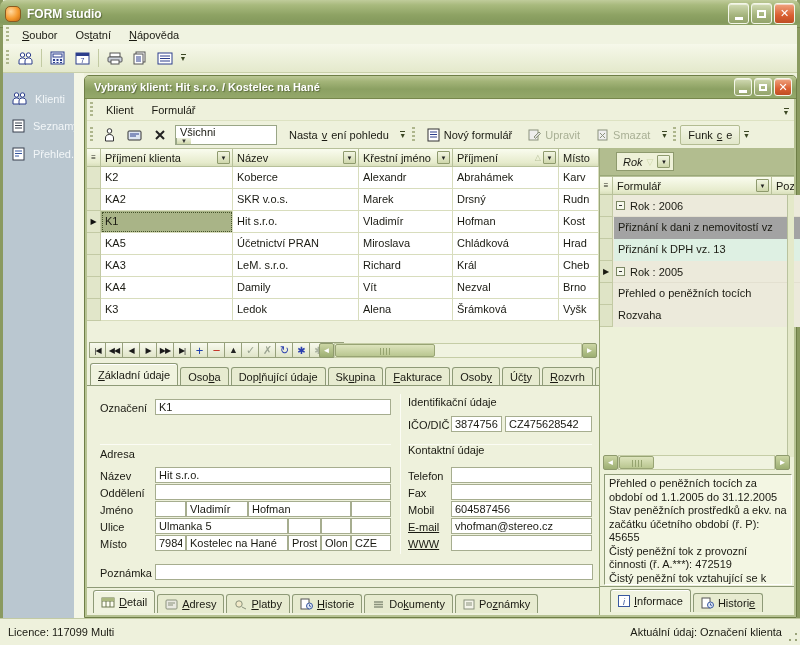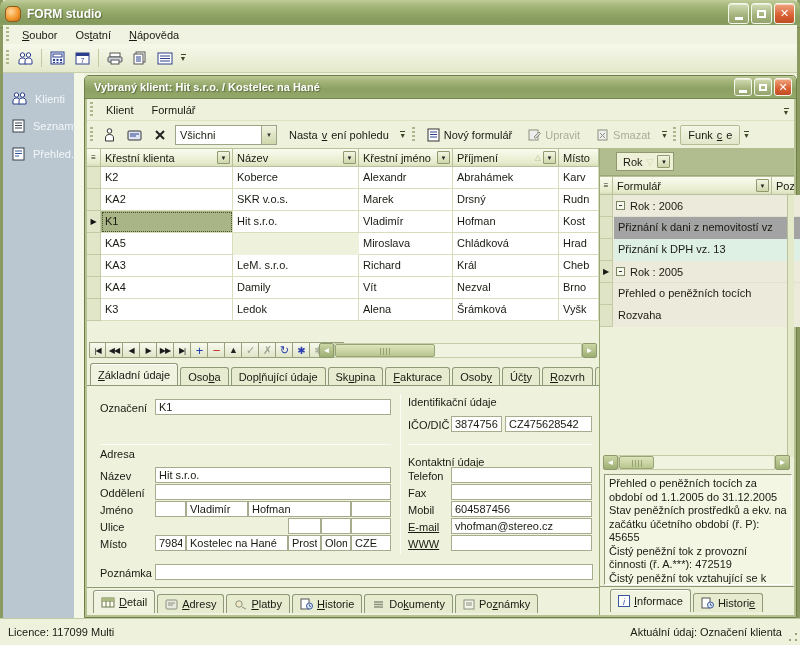--- a/index.html
+++ b/index.html
@@ -33,21 +33,21 @@
       background:linear-gradient(180deg,#f6f8ea,#e4e9cc);border-bottom:1px solid #c9d0a9;}
   .tibtn{width:25px;height:22px;display:flex;align-items:center;justify-content:center;border:1px solid transparent;border-radius:2px;}
   .tsep{width:1px;height:18px;background:#c2caa2;margin:0 3px;}
   .ovf{width:12px;height:20px;display:flex;flex-direction:column;align-items:center;justify-content:center;color:#3c4824;}
   .ovf .bar{width:5px;height:1px;background:#3c4824;margin-bottom:1px;}
   .ovf .chv{font-size:7px;line-height:6px;}
   .chipbtn{height:20px;display:flex;align-items:center;gap:4px;padding:0 7px;border:1px solid #b3bc92;border-radius:2px;
       background:linear-gradient(180deg,#f4f6e6,#e2e7ca);white-space:nowrap;}
   .chipbtn.flat{border-color:transparent;background:transparent;}
   .chipbtn.disabled{color:#a8af94;}
-  .combo{height:20px;background:#fff;border:1px solid #9aa687;display:flex;align-items:center;}
+  .combo{height:20px;background:#fff;border:1px solid #9aa687;display:flex;align-items:flex-start;flex-direction:column;}
   .combo .val{flex:1;padding:0 4px;}
   .combo .dd{width:15px;height:100%;border-left:1px solid #9aa687;display:flex;align-items:center;justify-content:center;
       background:linear-gradient(180deg,#f0f3e0,#cfd7ab);font-size:6px;color:#333;}
   
   #sidebar{position:absolute;background:#bac7d0;}
   .side-item{display:flex;align-items:center;gap:8px;padding:7px 0 7px 9px;color:#f2f6f8;}
   
   #cwin{position:absolute;border:1px solid #6e7e46;border-radius:5px 5px 0 0;background:#eef1dc;
       box-shadow:inset 0 0 0 2px #b6c292;}
   .titlebar2{position:absolute;left:0;right:0;top:0;height:23px;border-radius:4px 4px 0 0;
@@ -342,21 +342,21 @@
           <span class="bar"></span>
           <span class="chv">▼</span>
         </span>
       </div>
 
     <div class="abs" id="grid-header" style="left:2px;top:72px;width:512px;height:19px;overflow:hidden;">
         <span class="th" style="left: 0px; width: 14px; padding: 0px; justify-content: center;">
           <span style="font-size:8px;">≡</span>
         </span>
         <span class="th" style="left: 14px; width: 132px;">
-          <span class="lb">Křestní klienta</span>
+          <span class="lb">Příjmení klienta</span>
           <span class="hdd">▼</span>
         </span>
         <span class="th" style="left: 146px; width: 126px;">
           <span class="lb">Název</span>
           <span class="hdd">▼</span>
         </span>
         <span class="th" style="left: 272px; width: 94px;">
           <span class="lb">Křestní jméno</span>
           <span class="hdd">▼</span>
         </span>
@@ -392,20 +392,21 @@
           </span>
           <span class="tcell selcell" style="left: 14px; width: 132px;">K1</span>
           <span class="tcell" style="left: 146px; width: 126px;">Hit s.r.o.</span>
           <span class="tcell" style="left: 272px; width: 94px;">Vladimír</span>
           <span class="tcell" style="left: 366px; width: 106px;">Hofman</span>
           <span class="tcell" style="left: 472px; width: 40px;">Kost</span>
         </div>
         <div class="trow" style="top: 66px;">
           <span class="tsel"></span>
           <span class="tcell" style="left: 14px; width: 132px;">KA5</span>
+          <span class="tcell" style="left: 146px; width: 126px;">Účetnictví PRAN</span>
           <span class="tcell" style="left: 272px; width: 94px;">Miroslava</span>
           <span class="tcell" style="left: 366px; width: 106px;">Chládková</span>
           <span class="tcell" style="left: 472px; width: 40px;">Hrad</span>
         </div>
         <div class="trow" style="top: 88px;">
           <span class="tsel"></span>
           <span class="tcell" style="left: 14px; width: 132px;">KA3</span>
           <span class="tcell" style="left: 146px; width: 126px;">LeM. s.r.o.</span>
           <span class="tcell" style="left: 272px; width: 94px;">Richard</span>
           <span class="tcell" style="left: 366px; width: 106px;">Král</span>
@@ -494,32 +495,33 @@
       <span class="sect" style="left:321px;top:10px;">Identifikační údaje</span>
       <span class="flabel" style="left:321px;top:31px;">IČO/DIČ</span>
       <input class="fin" style="left: 364px; top: 30px; width: 51px;" readonly="" value="38747565">
       <input class="fin" style="left: 418px; top: 30px; width: 87px;" readonly="" value="CZ475628542">
 
       <span class="hdiv" style="left:13px;top:58px;width:291px;"></span>
       <span class="hdiv" style="left:321px;top:58px;width:184px;"></span>
       <span class="vdiv" style="left:313px;top:8px;height:160px;"></span>
 
       <span class="sect" style="left:13px;top:62px;">Adresa</span>
-      <span class="sect" style="left:321px;top:70px;">Kontaktní údaje</span>
+      <span class="sect" style="left:321px;top:58px;">Kontaktní údaje</span>
 
       <span class="flabel" style="left:13px;top:82px;">Název</span>
       <input class="fin" style="left: 68px; top: 81px; width: 236px;" readonly="" value="Hit s.r.o.">
       <span class="flabel" style="left:13px;top:99px;">Oddělení</span>
       <input class="fin" style="left: 68px; top: 98px; width: 236px;" readonly="">
       <span class="flabel" style="left:13px;top:116px;">Jméno</span>
       <input class="fin" style="left: 68px; top: 115px; width: 31px;" readonly="">
       <input class="fin" style="left: 99px; top: 115px; width: 62px;" readonly="" value="Vladimír">
       <input class="fin" style="left: 161px; top: 115px; width: 103px;" readonly="" value="Hofman">
       <input class="fin" style="left: 264px; top: 115px; width: 40px;" readonly="">
       <span class="flabel" style="left:13px;top:133px;">Ulice</span>
+      <input class="fin" style="left: 68px; top: 132px; width: 133px;" readonly="" value="Ulmanka 5">
       <input class="fin" style="left: 201px; top: 132px; width: 33px;" readonly="">
       <input class="fin" style="left: 234px; top: 132px; width: 30px;" readonly="">
       <input class="fin" style="left: 264px; top: 132px; width: 40px;" readonly="">
       <span class="flabel" style="left:13px;top:150px;">Místo</span>
       <input class="fin" style="left: 68px; top: 149px; width: 31px;" readonly="" value="79841">
       <input class="fin" style="left: 99px; top: 149px; width: 102px;" readonly="" value="Kostelec na Hané">
       <input class="fin" style="left: 201px; top: 149px; width: 33px;" readonly="" value="Prost">
       <input class="fin" style="left: 234px; top: 149px; width: 30px;" readonly="" value="Olom">
       <input class="fin" style="left: 264px; top: 149px; width: 40px;" readonly="" value="CZE">
 
@@ -591,21 +593,21 @@
             <svg width="12" height="11">
               <rect x="1" y="1" width="10" height="9" fill="#f4f4ea" stroke="#8a927c"></rect>
               <path d="M3 4h6M3 6h6" stroke="#8a927c"></path>
             </svg>
           </span>
           <span>Po<u>z</u>námky</span>
         </span>
       </div>
 
     <div id="rpanel" style="left:514px;top:72px;right:2px;bottom:2px;">
-      <div class="grouparea" style="left:0;top:0;right:0;height:28px;">
+      <div class="grouparea" style="left:0;top:0;right:0;height:28px;font-style:italic;">
         <div class="groupchip" style="left:16px;top:4px;">
           <span>Rok</span>
           <span style="color:#cfd8ac;font-size:9px;">▽</span>
           <span class="hdd">▼</span>
         </div>
       </div>
       <div class="abs" id="tree-header" style="left:0;top:28px;right:0;height:19px;overflow:hidden;">
         <span class="th" style="left:0;width:13px;padding:0;justify-content:center;">
             <span style="font-size:8px;">≡</span>
           </span>

